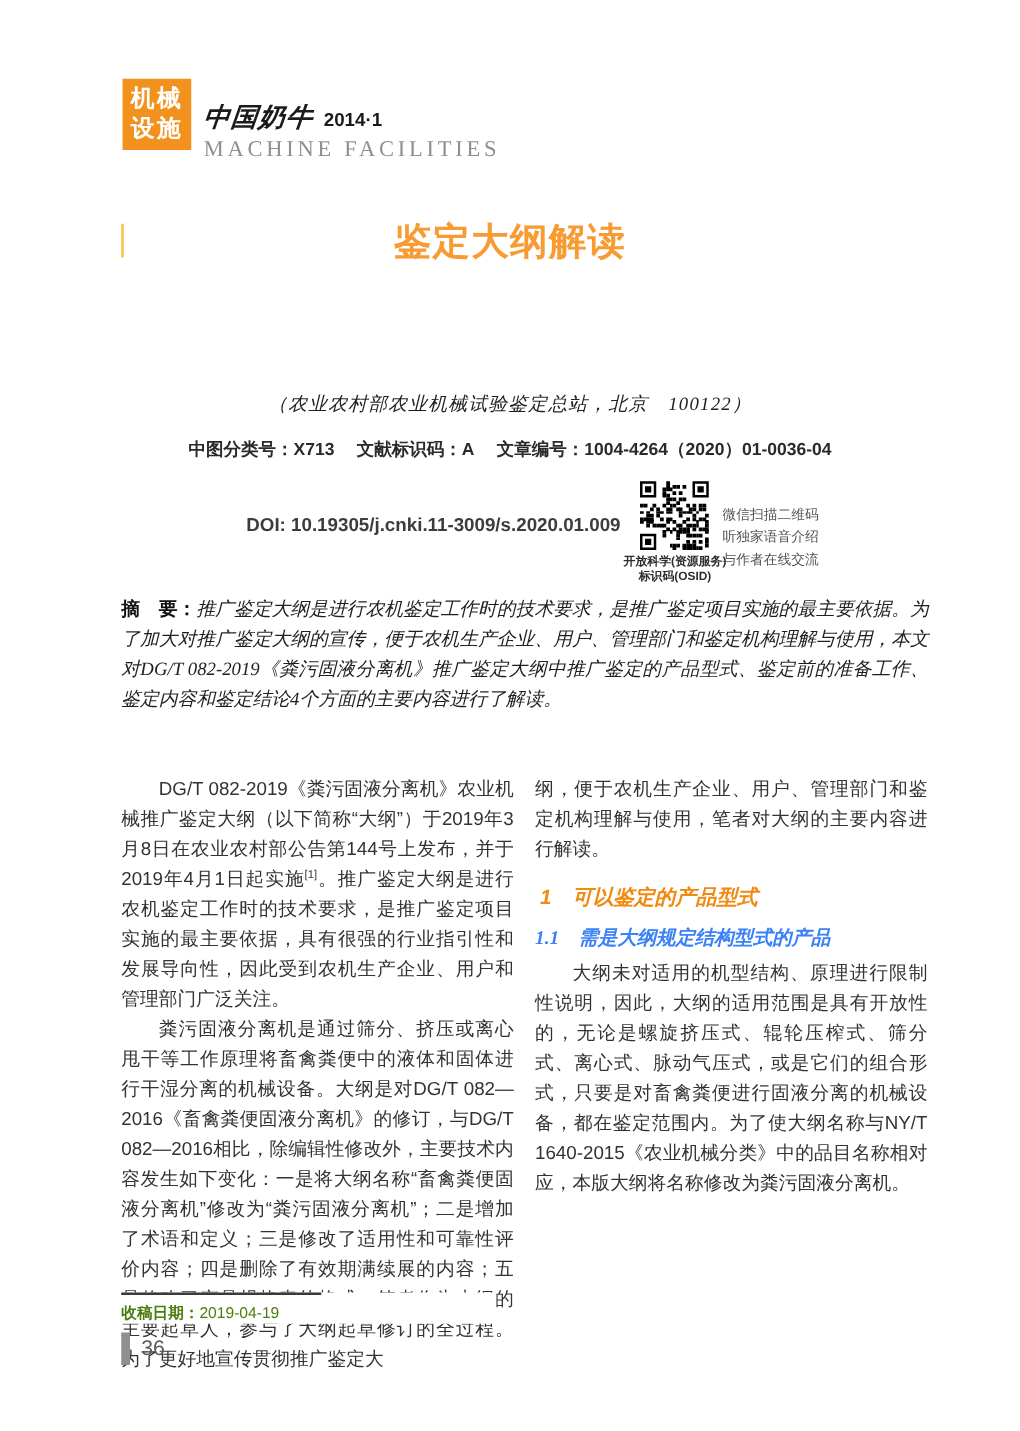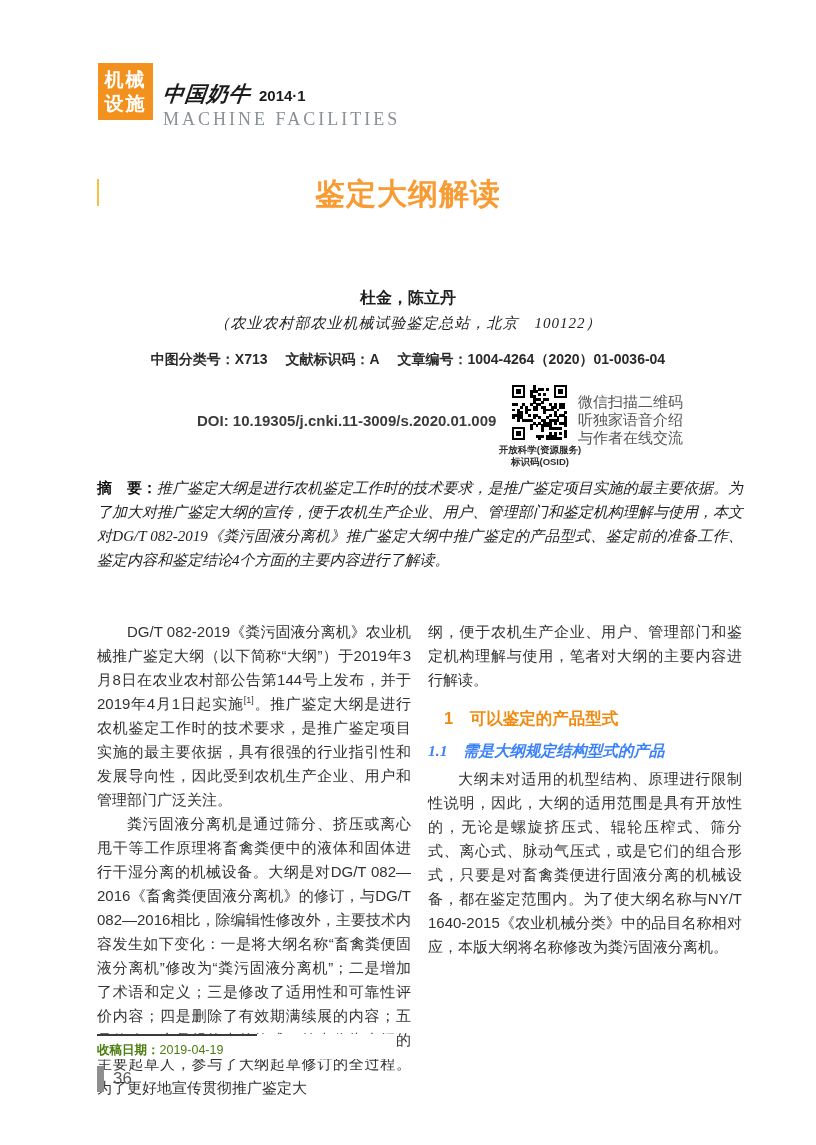--- a/index.html
+++ b/index.html
@@ -44,41 +44,41 @@
   .meta b { font-weight:bold; }
   .meta .pair { margin:0 7px; white-space:nowrap; }
 
   
   .doi { position:absolute; left:197px; top:412px; font-size:15px; font-weight:600; color:#3c3c3c; }
   .qr-block { position:absolute; left:512px; top:385px; width:200px; }
   .qr { position:relative; width:55px; height:55px; background:#fff; }
   .finder { position:absolute; width:13px; height:13px; border:2.5px solid #000; box-sizing:border-box; background:#fff; z-index:2; }
   .finder::after { content:""; position:absolute; left:1.5px; top:1.5px; width:5px; height:5px; background:#000; }
   .finder.tl { left:0; top:0; } .finder.tr { right:0; top:0; } .finder.bl { left:0; bottom:0; }
-  .qr-side-text { position:absolute; left:66px; top:8px; font-size:15px; color:#555;
+  .qr-side-text { position:absolute; left:66px; top:18px; font-size:11px; color:#555;
     line-height:18px; white-space:nowrap; }
   .qr-caption { width:92px; margin-left:-18px; margin-top:4px; text-align:center;
     font-size:9.5px; font-weight:bold; color:#2d2d2d; line-height:12px; white-space:nowrap; }
 
   
   .abstract {
     position:absolute; left:97px; top:476px; width:646px;
     font-family:"Liberation Serif", serif; font-style:italic;
     font-size:15px; line-height:24px; text-align:justify; color:#1f1f1f;
   }
   .abstract .label { font-style:normal; font-family:"Liberation Sans", sans-serif; font-weight:bold; color:#111; }
   .keywords { position:absolute; left:97px; top:574px; font-size:15px; font-weight:bold; color:#111; }
 
   
   .columns { position:absolute; left:97px; top:620px; width:646px; display:flex; gap:17px; }
   .col { width:314px; font-size:15px; line-height:24px; text-align:justify; color:#333; }
   .col p { margin:0; text-indent:2em; }
   .col p.noindent { text-indent:0; }
   sup.ref { font-size:9px; vertical-align:super; line-height:0; }
-  .h1 { margin:16px 0 0 16px; color:#F18A10; font-weight:bold; font-size:16.5px; line-height:20px; }
+  .h1 { margin:16px 0 0 4px; color:#F18A10; font-weight:bold; font-size:16.5px; line-height:20px;font-style:italic; }
   .h11 { margin:13px 0 7px 0; color:#3b82f6; font-weight:bold; font-size:15.5px; line-height:19px;
     font-family:"Liberation Serif", serif; font-style:italic; }
 
   
   .footnote { position:absolute; left:97px; top:1034px; width:300px; font-size:12.5px; color:#4d7c0f; background:#fff; }
   .footnote-rule { width:160px; height:1.5px; background:#3a3a3a; margin-bottom:6px; }
   .footnote b { font-weight:bold; }
   .pageno { position:absolute; left:97px; top:1066px; display:flex; align-items:center; }
   .pageno-bar { width:7px; height:26px; background:#8f8f8f; margin-right:9px; }
   .pageno-num { font-size:17px; color:#5a5a5a; }
@@ -98,21 +98,20 @@
       <span class="brand-issue">2014·1</span>
     </div>
     <div class="brand-en">MACHINE  FACILITIES</div>
   </div>
 
   <div class="title-accent"></div>
   <div class="title">
     <div>鉴定大纲解读</div>
   </div>
 
-  <div class="authors">杜金，陈立丹</div>
   <div class="affiliation">（农业农村部农业机械试验鉴定总站，北京　100122）</div>
 
   <div class="meta">
     <span class="pair"><b>中图分类号：</b><b>X713</b></span>
     <span class="pair"><b>文献标识码：</b><b>A</b></span>
     <span class="pair"><b>文章编号：</b><b>1004-4264（2020）01-0036-04</b></span>
   </div>
 
   <div class="doi">DOI: 10.19305/j.cnki.11-3009/s.2020.01.009</div>
   <div class="qr-block">

